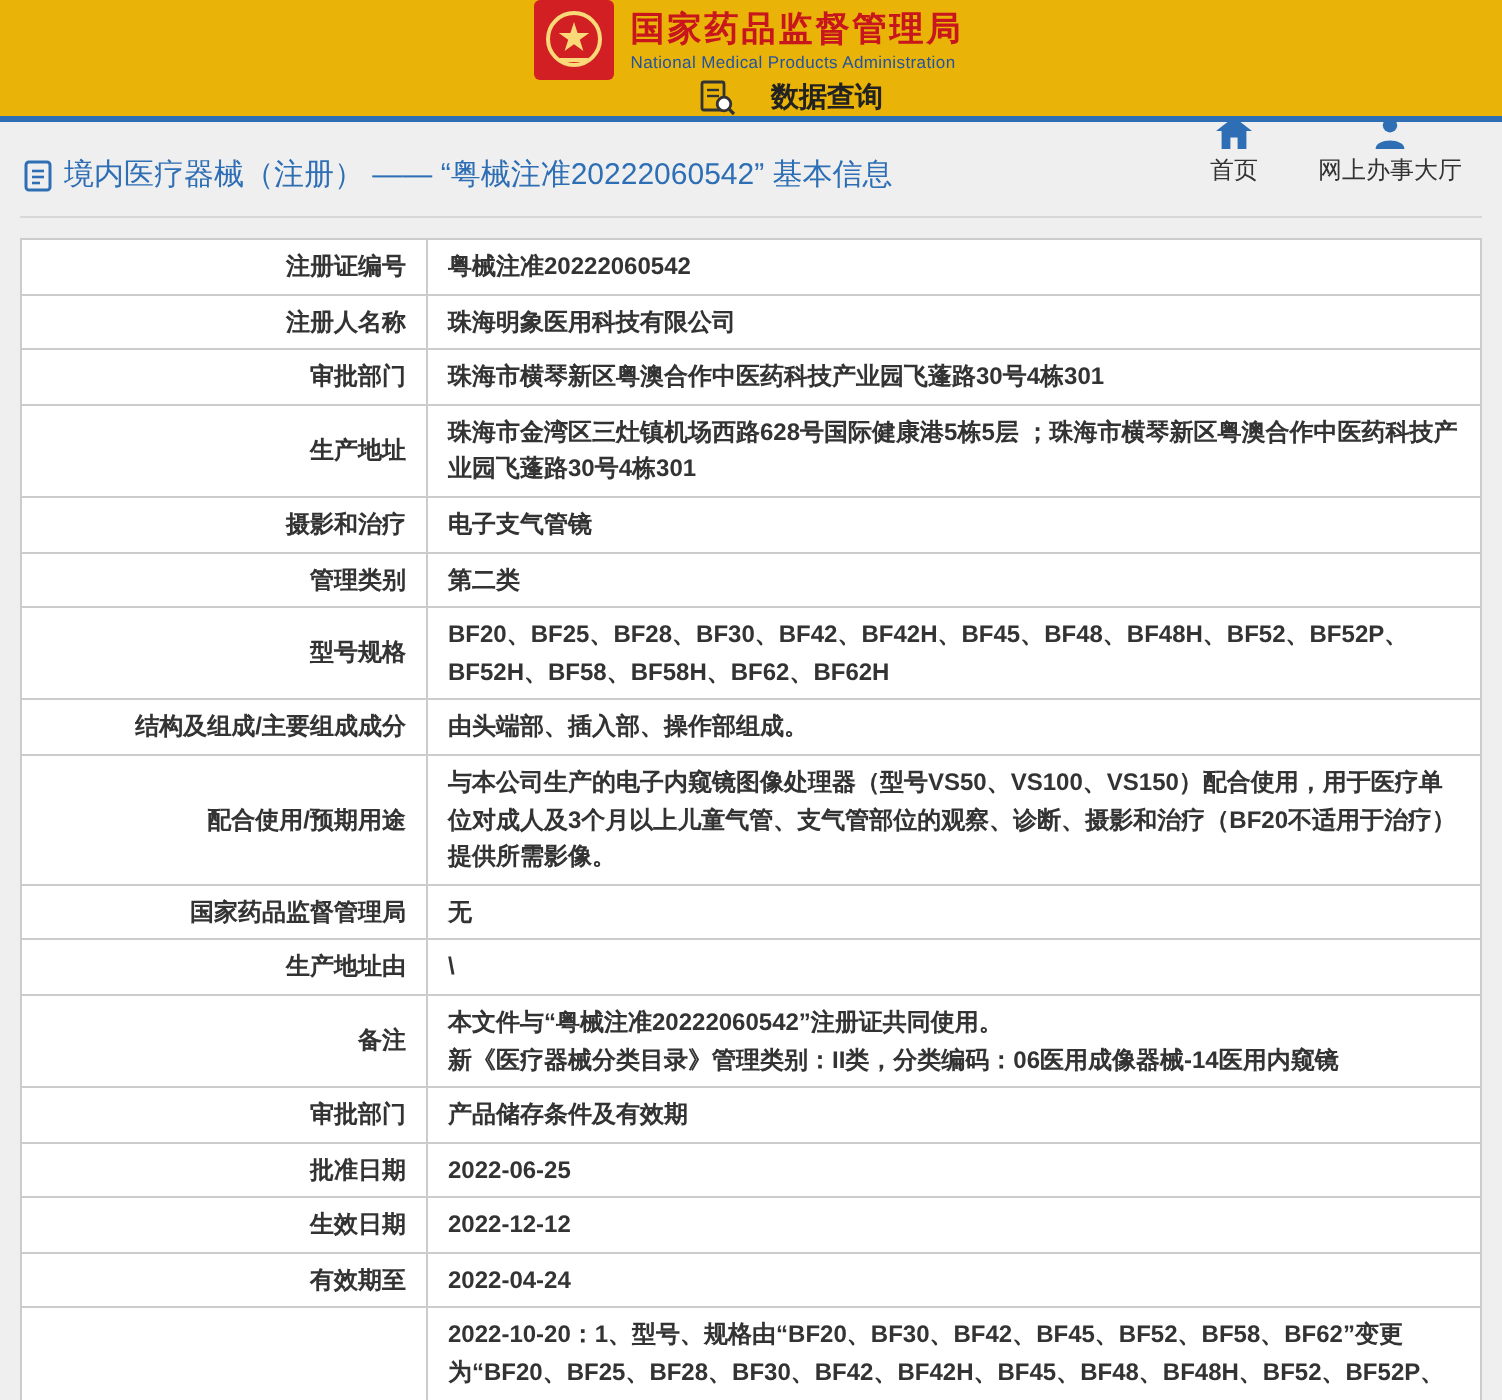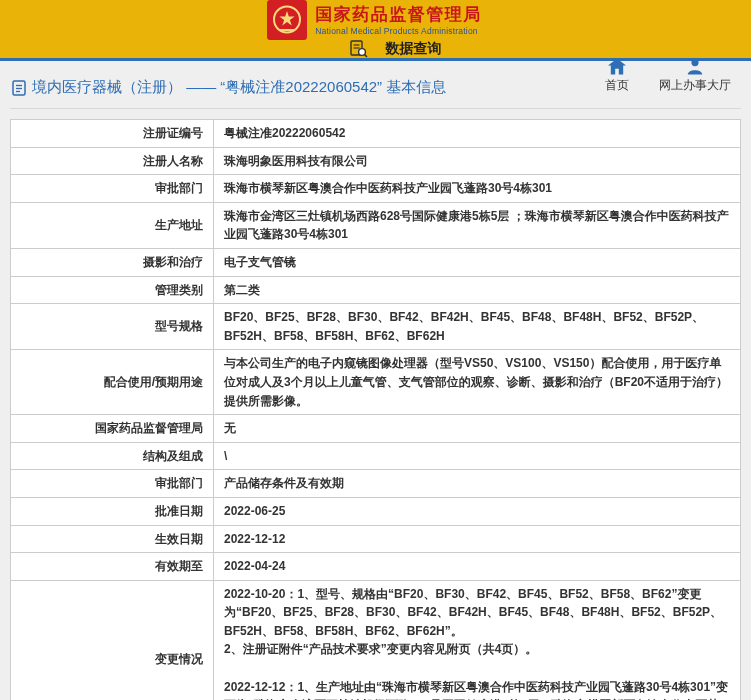--- a/index.html
+++ b/index.html
@@ -144,30 +144,39 @@
       </tr>
       <tr>
         <td class="label">管理类别</td>
         <td class="value">第二类</td>
       </tr>
       <tr>
         <td class="label">型号规格</td>
         <td class="value">BF20、BF25、BF28、BF30、BF42、BF42H、BF45、BF48、BF48H、BF52、BF52P、BF52H、BF58、BF58H、BF62、BF62H</td>
       </tr>
       <tr>
+        <td class="label">结构及组成/主要组成成分</td>
+        <td class="value">由头端部、插入部、操作部组成。</td>
+      </tr>
+      <tr>
         <td class="label">配合使用/预期用途</td>
         <td class="value">与本公司生产的电子内窥镜图像处理器（型号VS50、VS100、VS150）配合使用，用于医疗单位对成人及3个月以上儿童气管、支气管部位的观察、诊断、摄影和治疗（BF20不适用于治疗）提供所需影像。</td>
       </tr>
       <tr>
         <td class="label">国家药品监督管理局</td>
         <td class="value">无</td>
       </tr>
       <tr>
-        <td class="label">结构及组成</td>
+        <td class="label">生产地址由</td>
         <td class="value">\</td>
+      </tr>
+      <tr>
+        <td class="label">备注</td>
+        <td class="value">本文件与“粤械注准20222060542”注册证共同使用。
+新《医疗器械分类目录》管理类别：II类，分类编码：06医用成像器械-14医用内窥镜</td>
       </tr>
       <tr>
         <td class="label">审批部门</td>
         <td class="value">产品储存条件及有效期</td>
       </tr>
       <tr>
         <td class="label">批准日期</td>
         <td class="value">2022-06-25</td>
       </tr>
       <tr>

